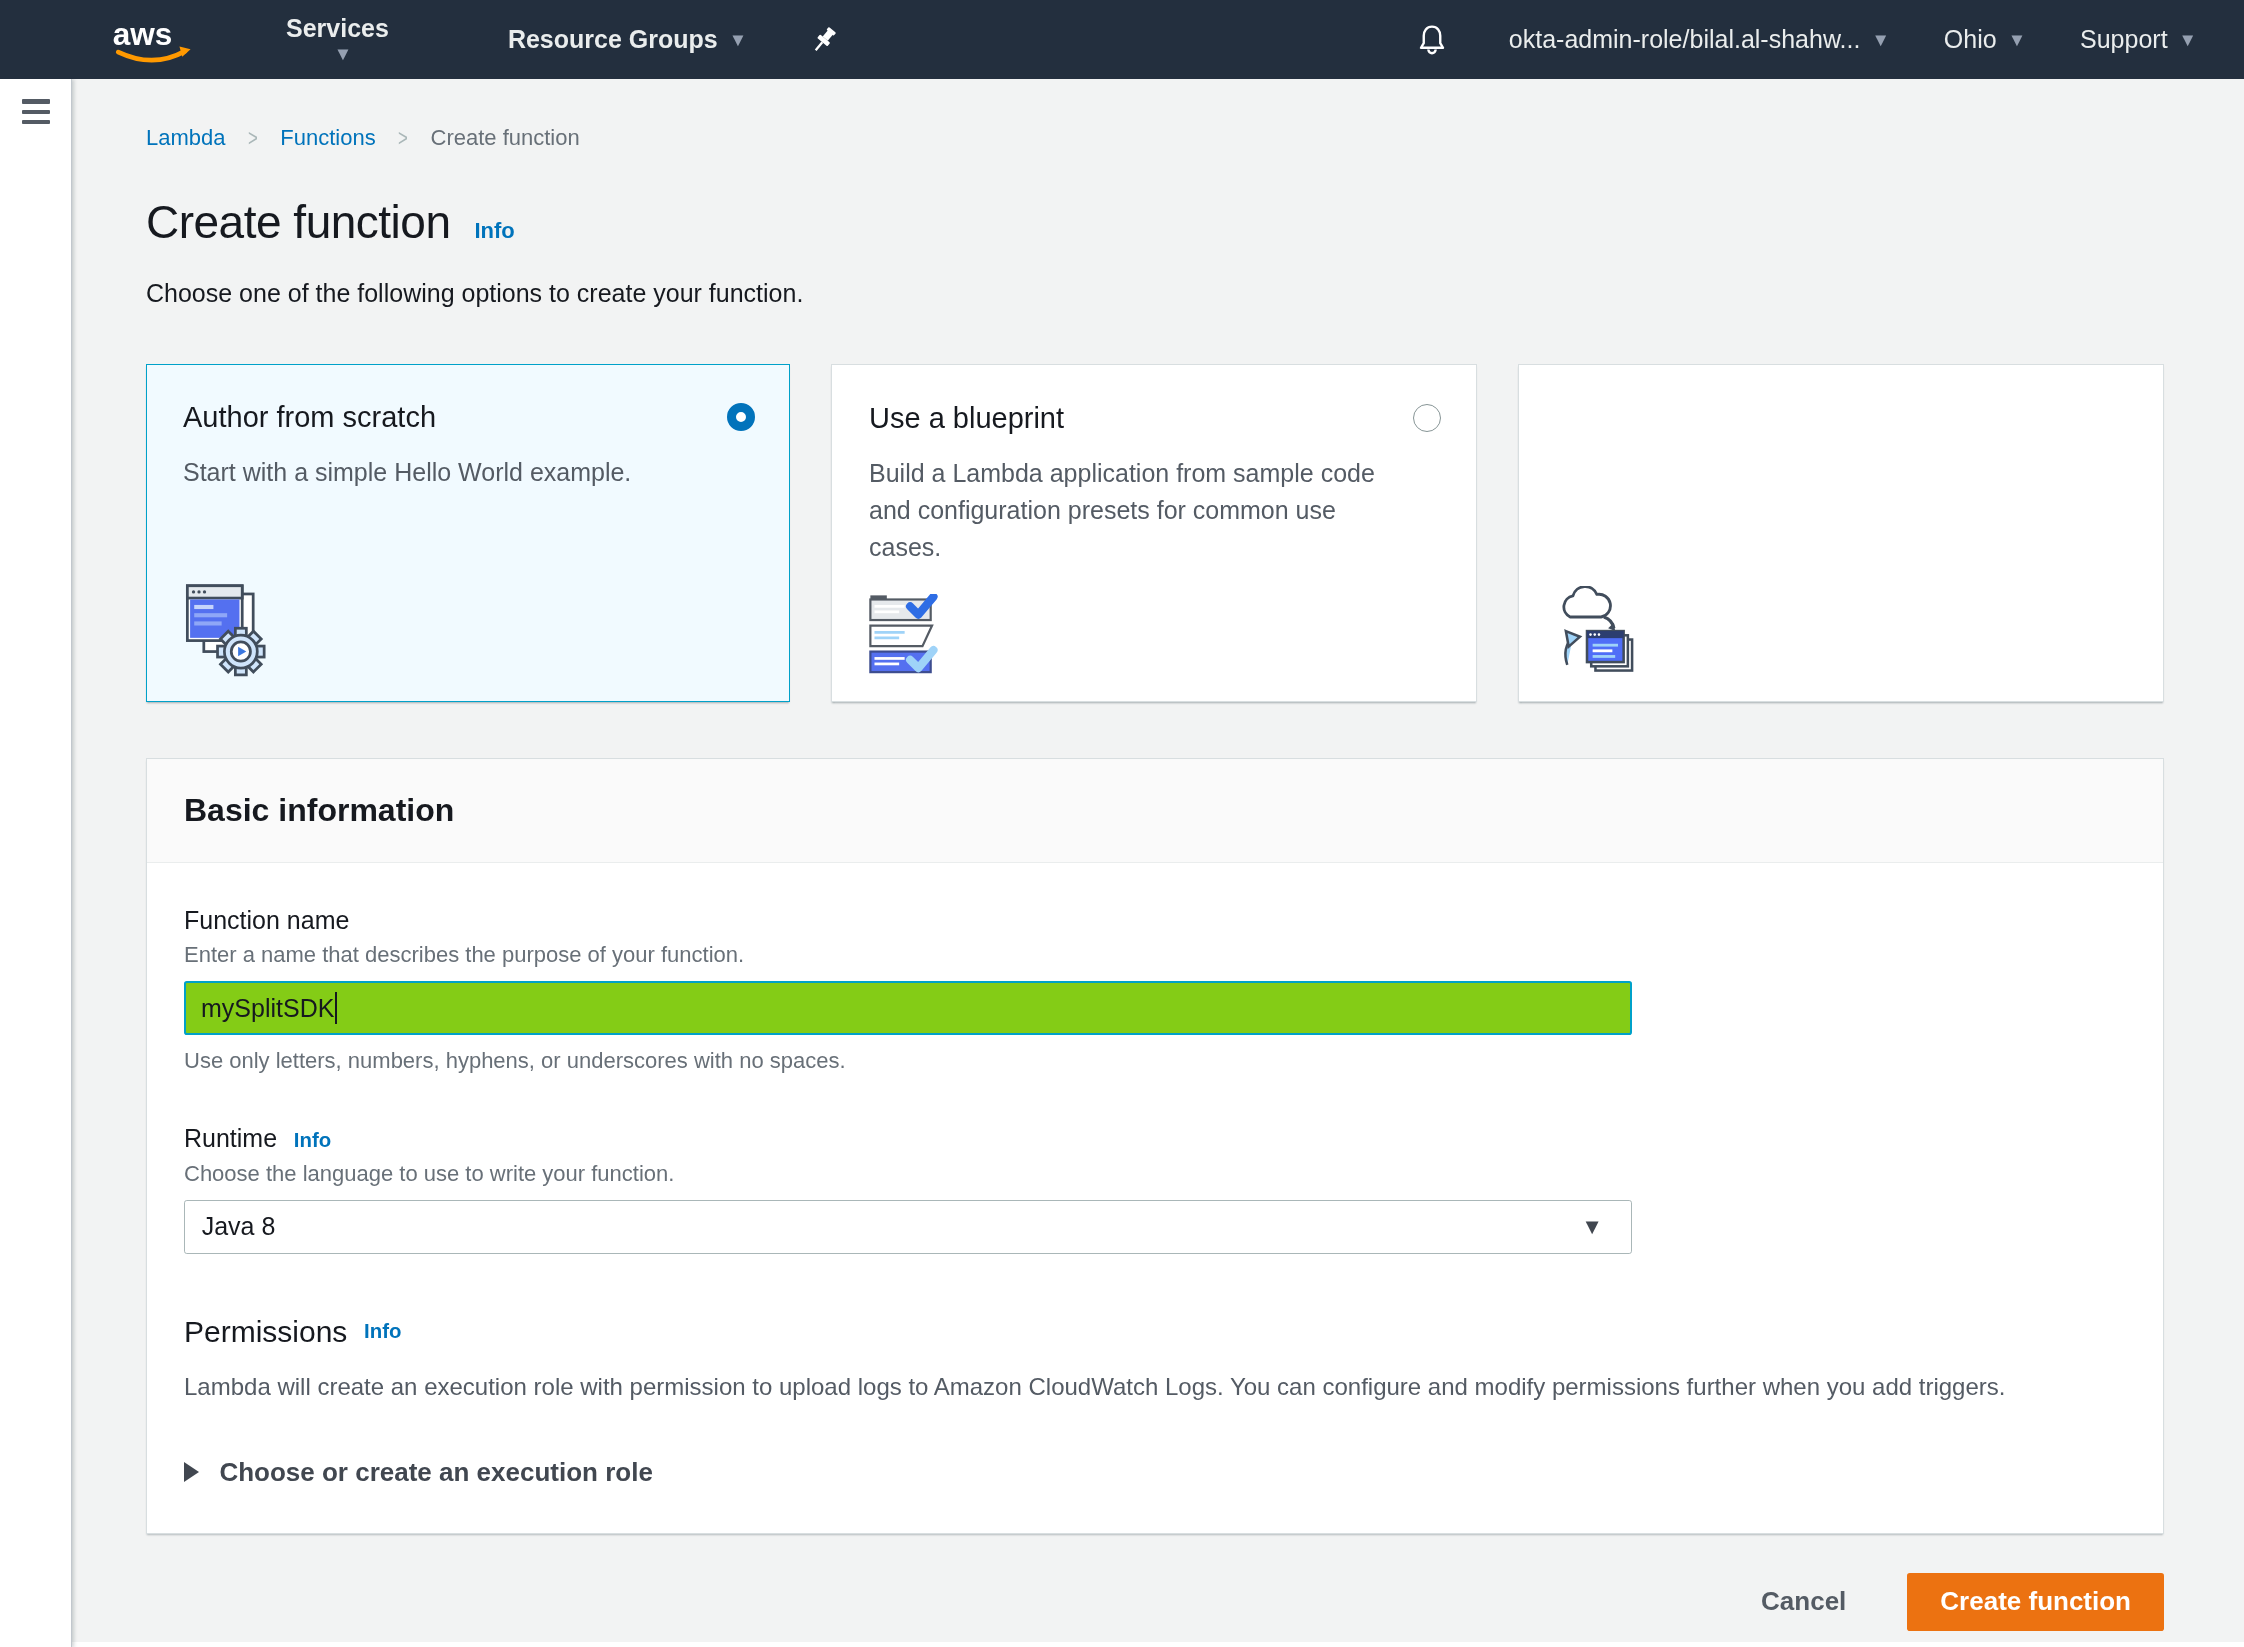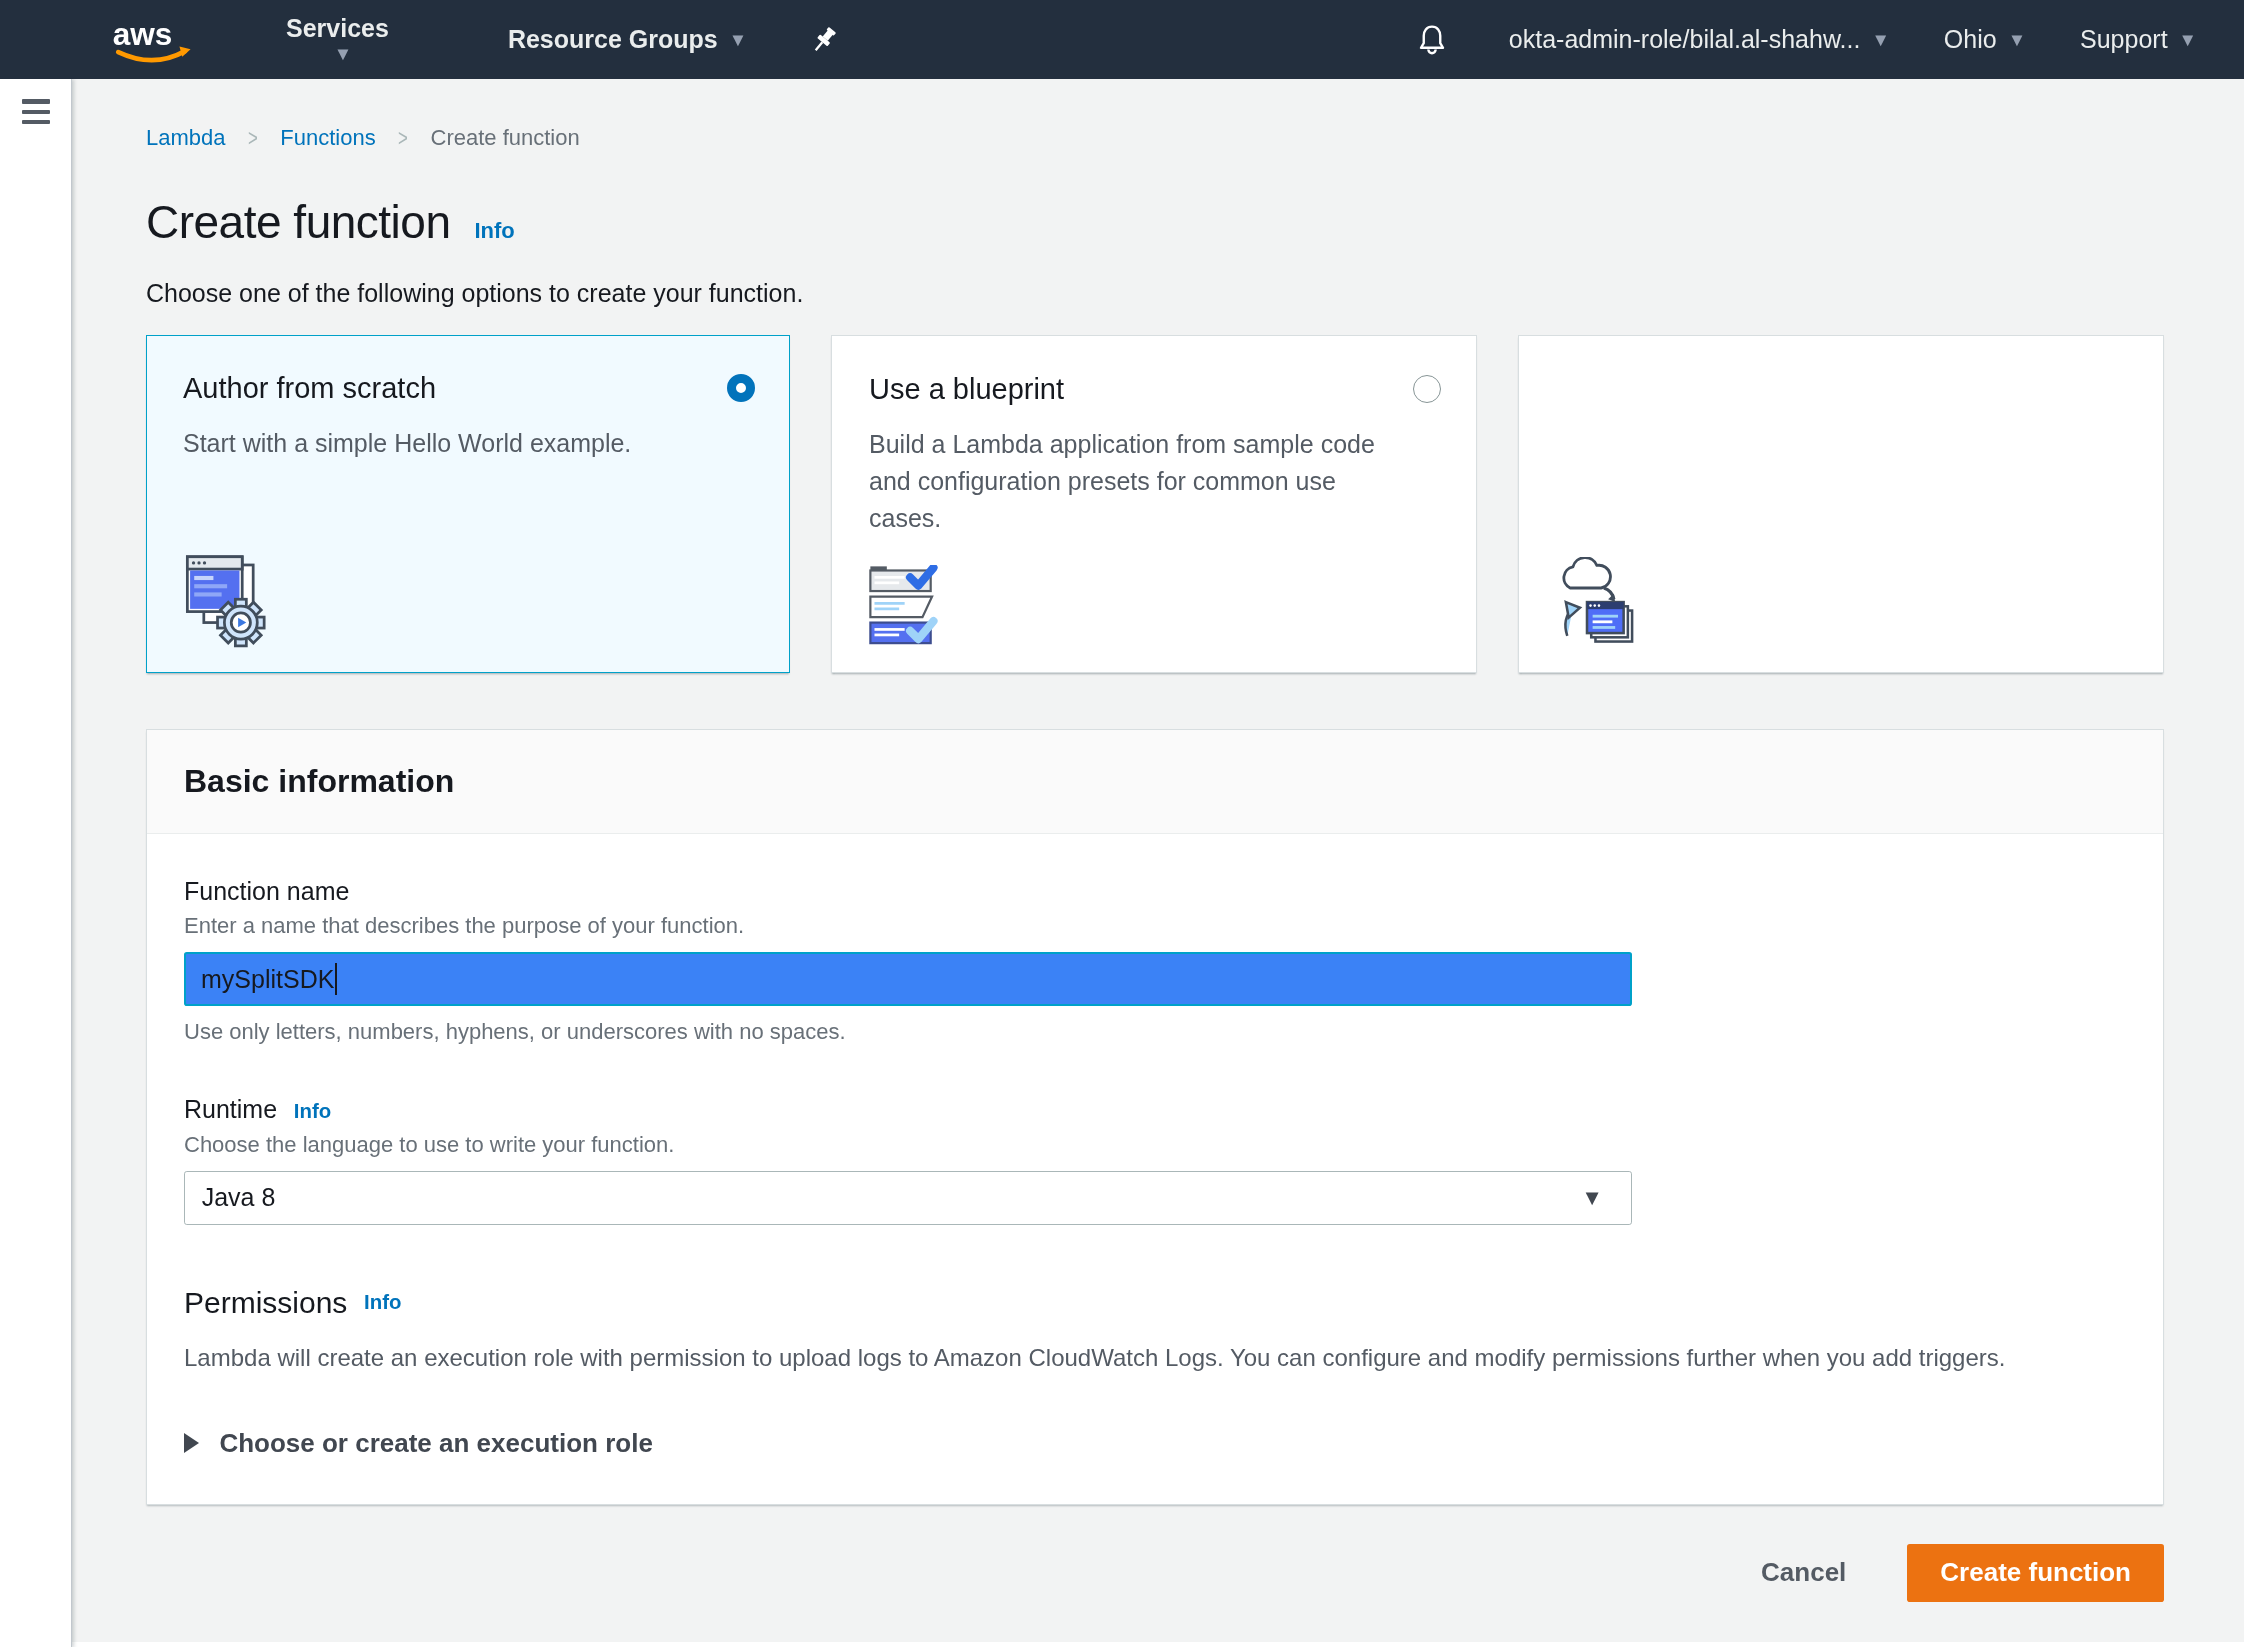--- a/index.html
+++ b/index.html
@@ -37,21 +37,21 @@
   .crumb-link { color:#0073bb; cursor:pointer; }
   .crumb-sep { color:#aab7b8; font-size:24px; margin:0 20.4px; transform:scaleX(0.7); }
   .crumb-current { color:#687078; }
 
   .titlebar { margin-top:43px; display:flex; align-items:baseline; }
   .page-title { font-size:46px; font-weight:400; color:#16191f; letter-spacing:-0.5px; }
   .info-link { color:#0073bb; font-size:22px; font-weight:700; margin-left:24px; cursor:pointer; }
   .subtitle { margin-top:30px; font-size:25px; color:#16191f; }
 
   
-  .cards { margin-top:27px; display:flex; gap:41px; }
+  .cards { margin-top:56px; display:flex; gap:41px; }
   .card { position:relative; flex:1 1 0; height:338px; background:#ffffff;
     border:0.9px solid #d8dee0; box-shadow:0 1.9px 1.9px -0.9px rgba(0,28,36,0.35);
     padding:37px 35px 0 37px; cursor:pointer; }
   .card.selected { background:#f1faff; border:1.9px solid #00a1c9; padding:36px 34px 0 36px; }
   .card-head { display:flex; align-items:flex-start; justify-content:space-between; }
   .card-title { font-size:29px; color:#16191f; font-weight:400; }
   .radio { width:28px; height:28px; border-radius:50%; background:#ffffff; flex:0 0 auto; margin-top:1.9px; }
   .radio.on  { border:9.3px solid #0273bb; }
   .radio.off { border:1.9px solid #879596; }
   .card-desc { margin-top:20.4px; font-size:25px; color:#545b64; line-height:37px; max-width:519px; }
@@ -60,21 +60,21 @@
   
   .panel { margin-top:56px; background:#ffffff; border:0.9px solid #d8dee0;
     box-shadow:0 1.9px 1.9px -0.9px rgba(0,28,36,0.3); }
   .panel-header { background:#fafafa; border-bottom:0.9px solid #eaeded; padding:33px 37px; }
   .panel-title { font-size:32px; font-weight:700; color:#16191f; }
   .panel-body { padding:43px 37px 45px 37px; }
 
   .field-label { font-size:25px; color:#16191f; display:flex; align-items:baseline; }
   .field-label .info-link { font-size:20.4px; margin-left:16.7px; }
   .field-help { margin-top:7.4px; font-size:22px; color:#687078; }
-  .textbox { margin-top:13px; width:1448px; height:54px; background:#3b82f6;
+  .textbox { margin-top:13px; width:1448px; height:54px; background:#84cc16;
     border:2.8px solid #00a1c9; border-radius:2.8px; display:flex; align-items:center;
     padding-left:15px; font-size:25px; color:#16191f; cursor:text; }
   .text-caret { display:inline-block; width:1.9px; height:32px; background:#16191f; margin-left:0.9px; }
   .constraint { margin-top:13px; font-size:22px; color:#687078; }
 
   .runtime-block { margin-top:50px; }
   .selectbox { margin-top:13px; width:1448px; height:54px; background:#ffffff;
     border:0.9px solid #aab7b8; border-radius:2.8px; display:flex; align-items:center;
     justify-content:space-between; padding:0 28px 0 16.7px; font-size:25px; color:#16191f; cursor:pointer; }
   .select-caret { color:#414750; font-size:22px; }

